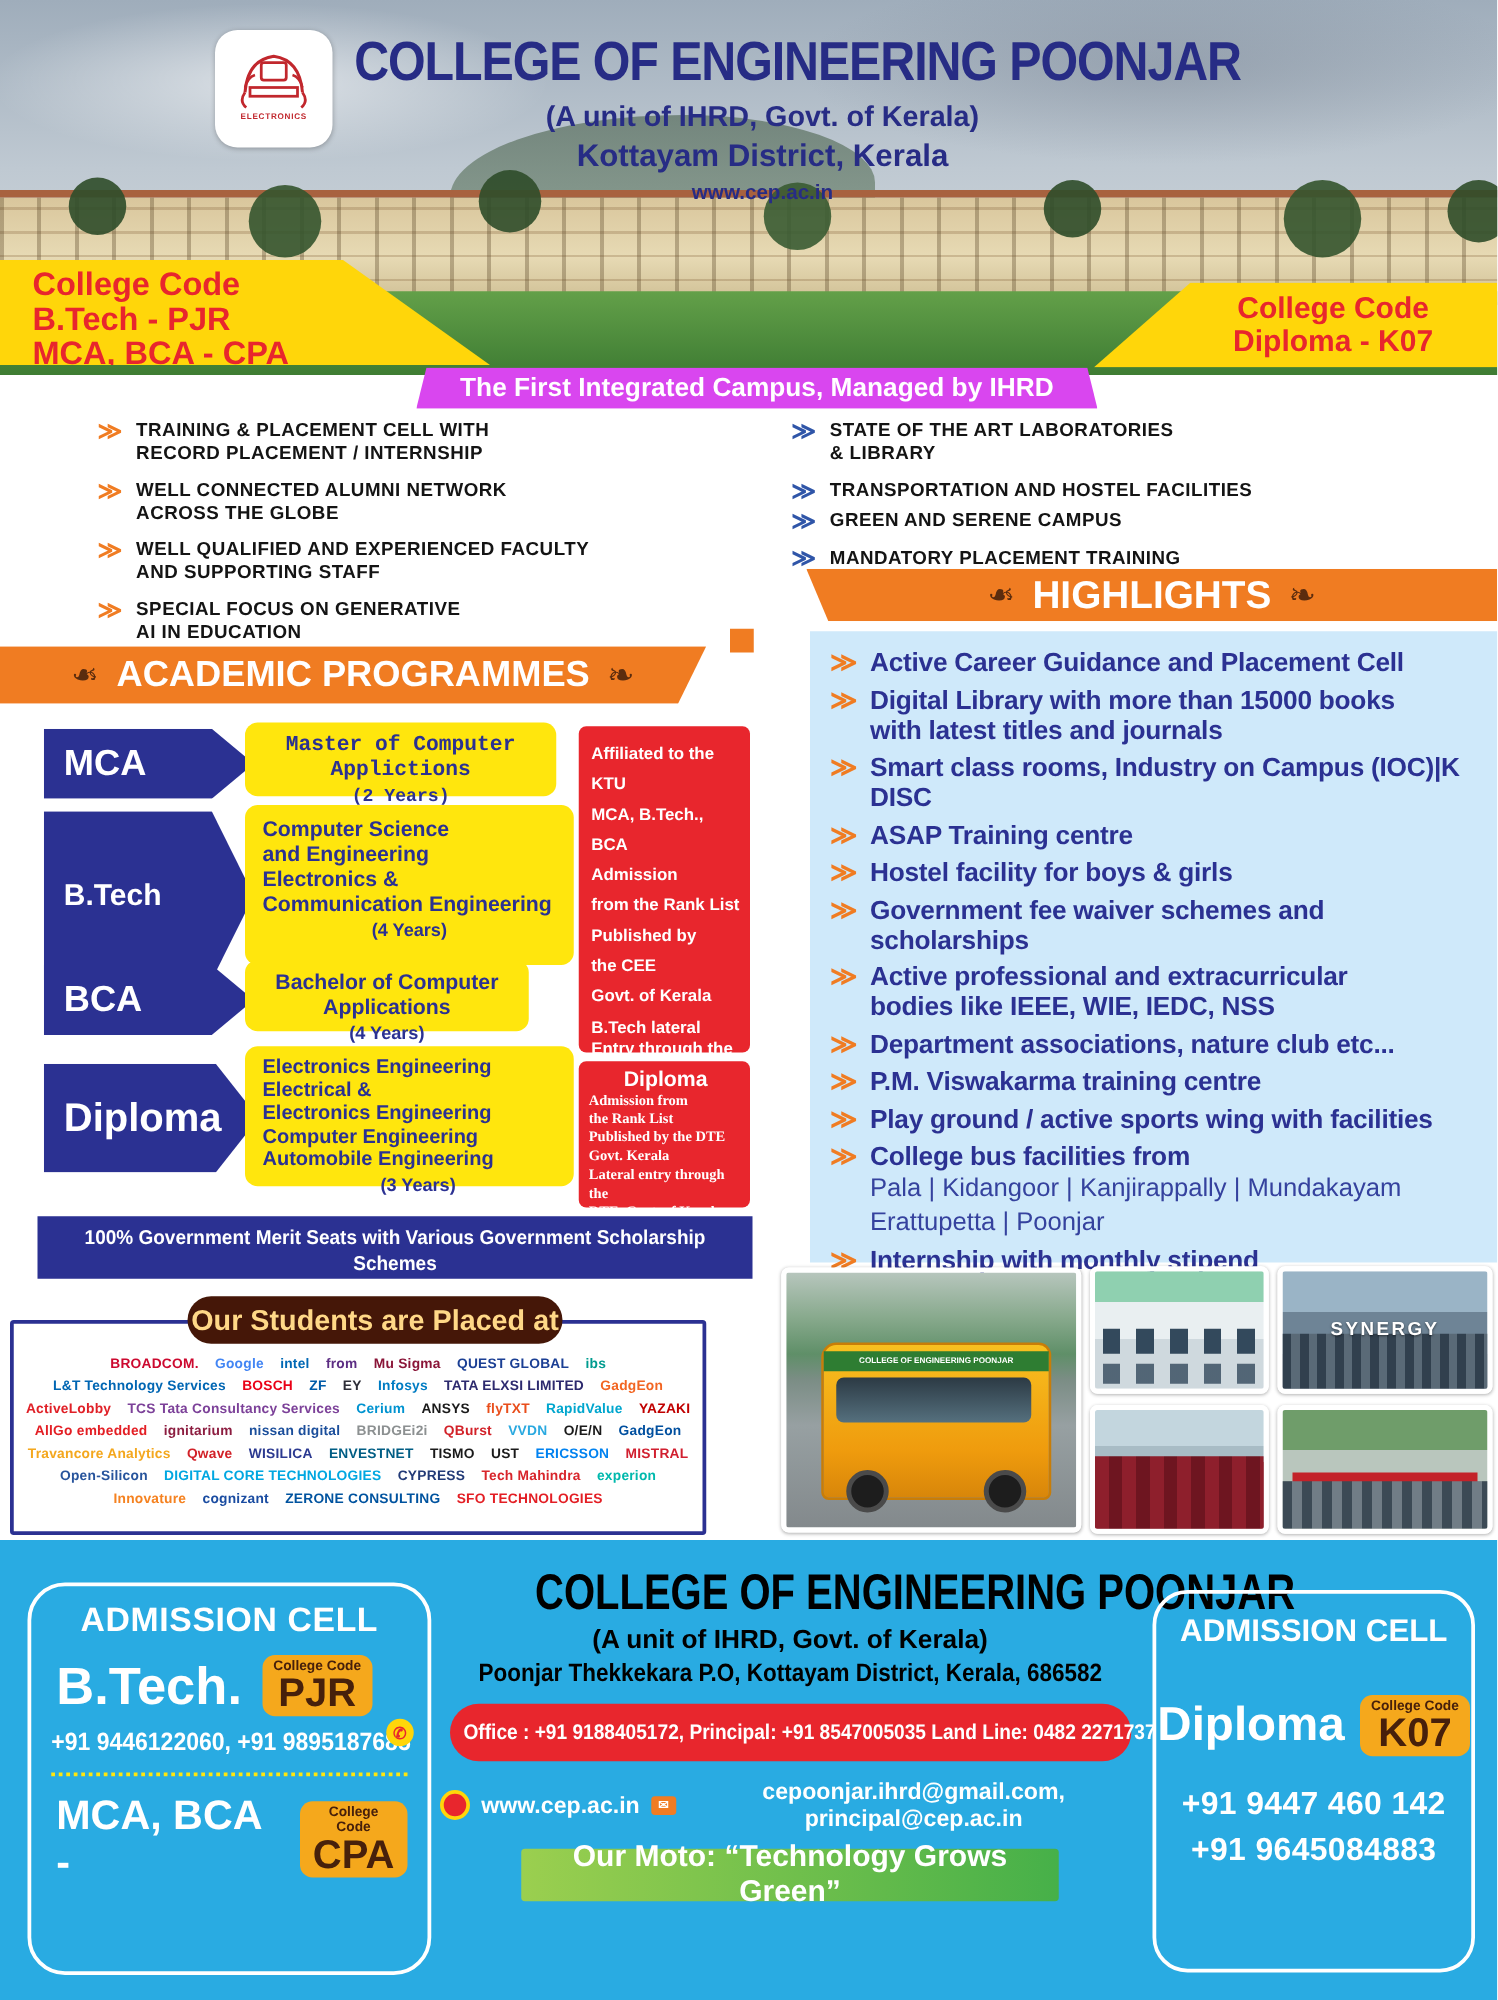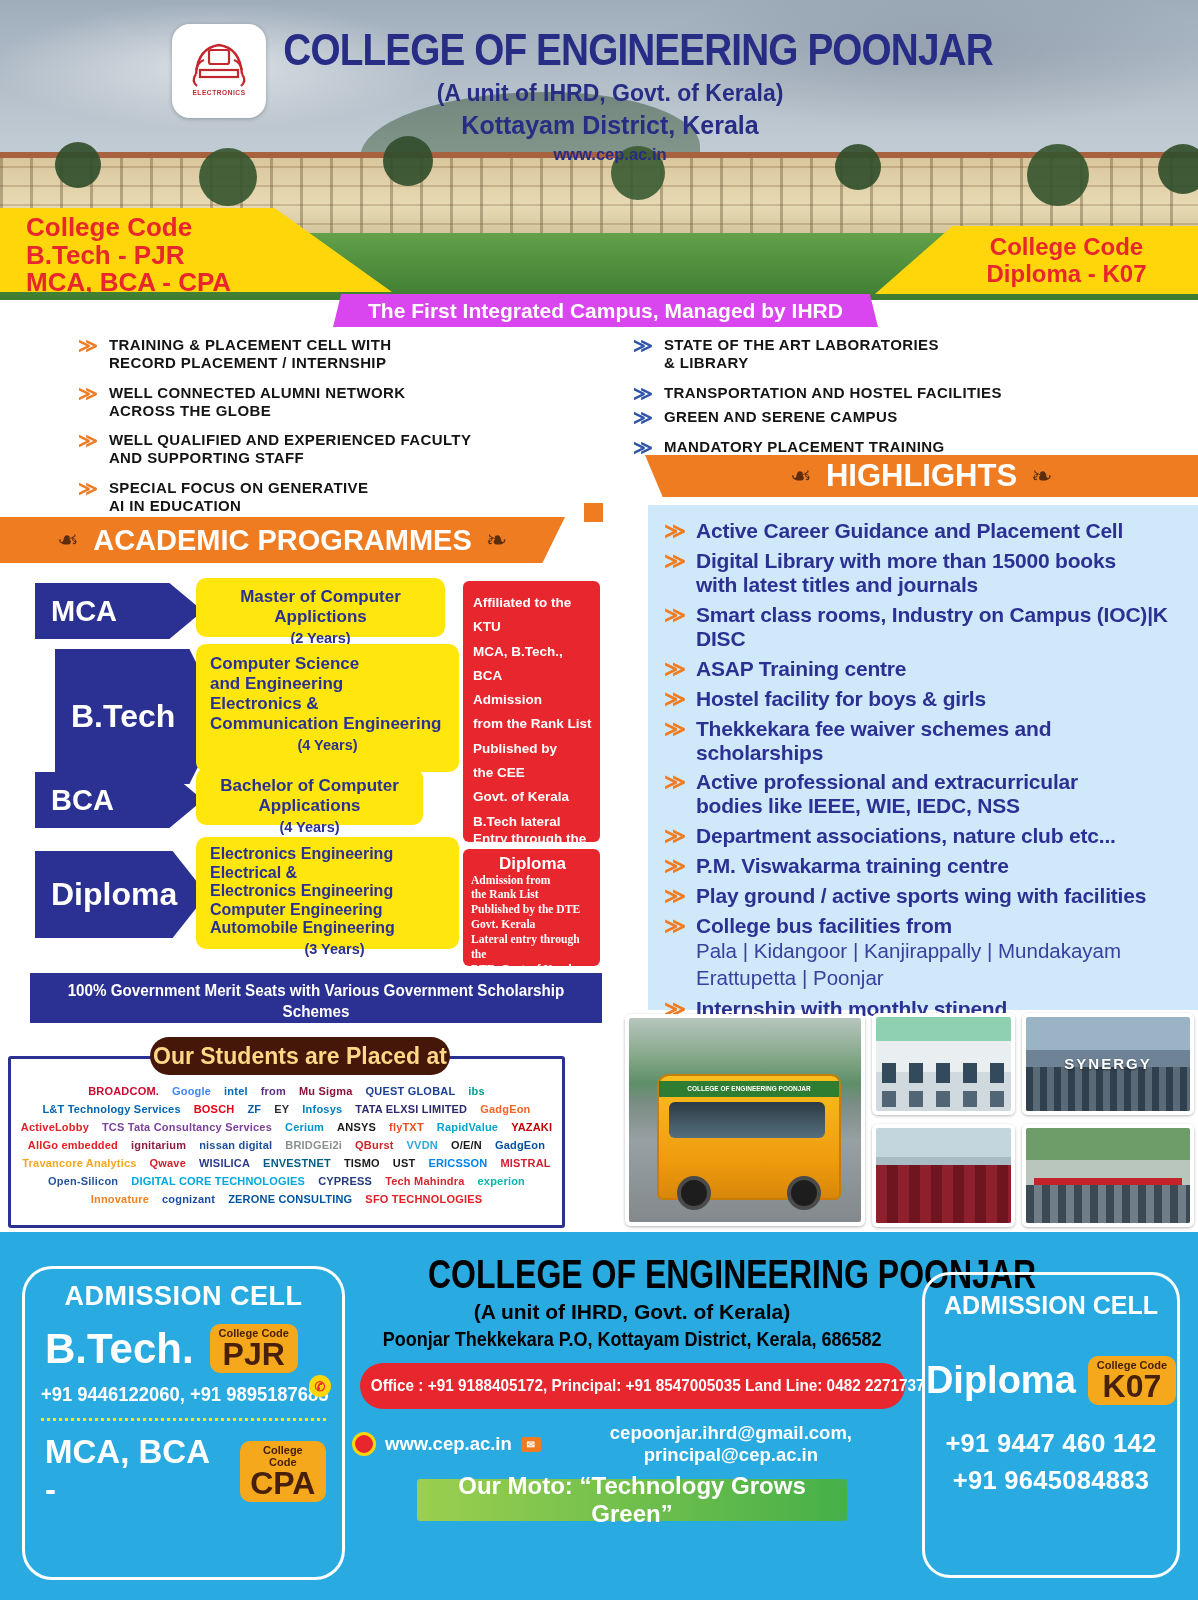--- a/index.html
+++ b/index.html
@@ -66,27 +66,27 @@
   .banner-acad{left:0;top:517px;width:565px;height:46px;font-size:29px;clip-path:polygon(0 0,100% 0,96% 100%,0 100%);}
   .banner-high{left:645px;top:455px;width:553px;height:42px;font-size:31px;clip-path:polygon(0 0,100% 0,100% 100%,3.2% 100%);}
   .orn{color:#5b2c0e;font-size:26px;font-weight:400;}
   .orn.flip{transform:scaleX(-1);}
   .sq{left:584px;top:503px;width:19px;height:19px;background:#f07c22;}
 
   
   .parrow{position:absolute;background:#2b3192;color:#fff;font-weight:800;display:flex;align-items:center;
     padding-left:16px;box-sizing:border-box;clip-path:polygon(0 0,80% 0,100% 50%,80% 100%,0 100%);}
   .arrow-mca{left:35px;top:583px;width:168px;height:56px;font-size:29px;}
-  .arrow-btech{left:35px;top:649px;width:168px;height:135px;font-size:32px;margin-left:20px;}
+  .arrow-btech{left:35px;top:649px;width:168px;height:135px;font-size:24px;}
   .arrow-bca{left:35px;top:772px;width:168px;height:56px;font-size:29px;}
   .arrow-dip{left:35px;top:851px;width:172px;height:87px;font-size:32px;}
   .ybox{position:absolute;background:#ffe60d;border-radius:10px;color:#2b3192;font-weight:800;box-sizing:border-box;}
   .ydesc{font-size:17px;line-height:1.18;white-space:pre-line;}
   .yyears{font-size:14.5px;text-align:center;margin-top:3px;}
-  .ybox1{left:196px;top:578px;width:249px;height:59px;padding-top:9px;text-align:center;}
+  .ybox1{left:196px;top:578px;width:249px;height:59px;padding-top:9px;text-align:center;font-family:Liberation Mono, monospace;}
   .ybox2{left:196px;top:644px;width:263px;height:128px;padding:10px 0 0 14px;}
   .ybox2 .yyears{padding-right:14px;}
   .ybox3{left:196px;top:768px;width:227px;height:57px;padding-top:8px;text-align:center;}
   .ybox4{left:196px;top:837px;width:263px;height:112px;padding:8px 0 0 14px;}
   .ybox4 .ydesc{font-size:16px;line-height:1.16;}
   .rbox{position:absolute;background:#e8262d;border-radius:6px;color:#fff;font-weight:800;box-sizing:border-box;}
   .rbox1{left:463px;top:581px;width:137px;height:261px;padding:10px 8px 0 10px;}
   .rmain{font-size:13.5px;line-height:1.8;white-space:pre-line;}
   .rlat{font-size:13.5px;line-height:1.28;margin-top:3px;white-space:pre-line;}
   .rbox2{left:463px;top:849px;width:137px;height:117px;padding:5px 6px 0 8px;}
@@ -380,21 +380,21 @@
         <span class="harr">≫</span>
         <span class="hbody">
           <span class="htxt">Hostel facility for boys &amp; girls</span>
 
         </span>
       </div>
 
       <div class="hitem">
         <span class="harr">≫</span>
         <span class="hbody">
-          <span class="htxt">Thekkekara fee waiver schemes and
+          <span class="htxt">Government fee waiver schemes and
 scholarships</span>
 
         </span>
       </div>
 
       <div class="hitem">
         <span class="harr">≫</span>
         <span class="hbody">
           <span class="htxt">Active professional and extracurricular
 bodies like IEEE, WIE, IEDC, NSS</span>

